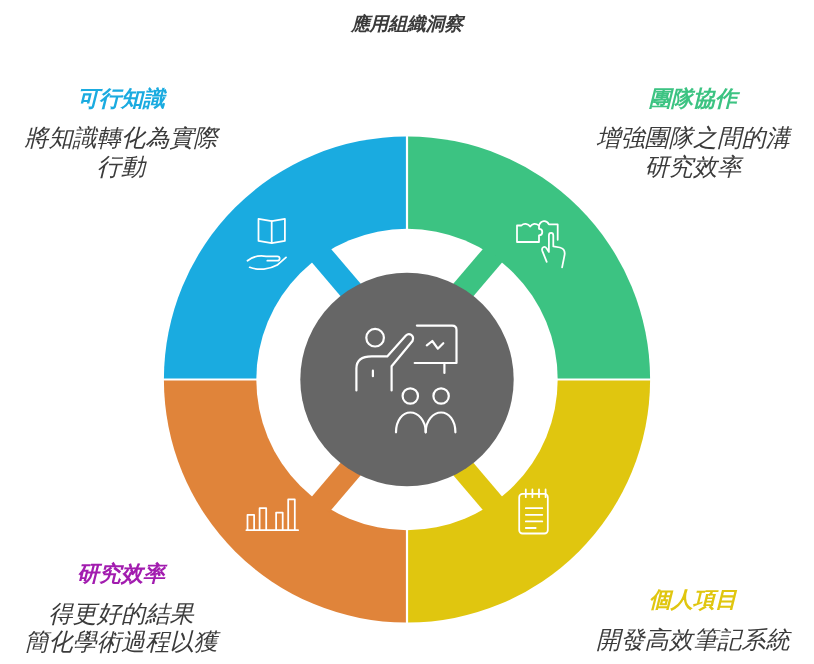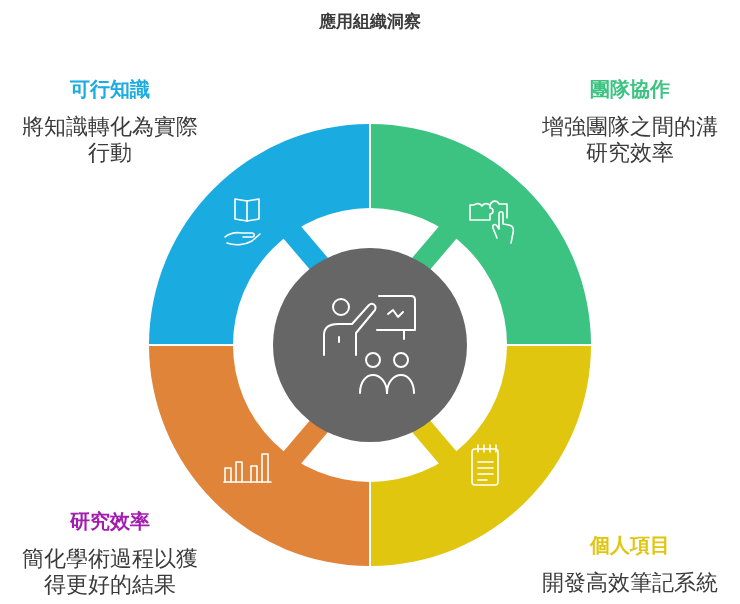--- a/index.html
+++ b/index.html
@@ -2,21 +2,21 @@
 <html><head>
   <meta charset="utf-8">
   <style>
     * { margin: 0; padding: 0; box-sizing: border-box; }
     html, body {
       width: 740px; height: 604px;
       background: #ffffff;
       overflow: hidden;
       font-family: "DejaVu Sans", "Liberation Sans", sans-serif;
     }
-    .stage { position: relative; width: 740px; height: 604px; }
+    .stage { position: relative; width: 740px; height: 604px; font-style: italic; }
     .title {
       position: absolute; left: 0; top: 10px; width: 740px;
       text-align: center; font-size: 17px; font-weight: bold; color: #3a3a3a;
     }
     .block { position: absolute; width: 220px; text-align: center; }
     .block .heading { font-size: 20px; font-weight: bold; margin-bottom: 11px; }
     .block .desc { font-size: 22px; color: #3b3b3b; line-height: 26px; }
     .b-tl { left: 0px; top: 76px; }
     .b-tr { left: 520px; top: 76px; }
     .b-bl { left: 0px; top: 508px; }
@@ -140,22 +140,22 @@
     <div class="heading" style="color:#3cc382">團隊協作</div>
     <div class="desc">
       <div>增強團隊之間的溝</div>
       <div>研究效率</div>
     </div>
   </div>
 
   <div class="block b-bl">
     <div class="heading" style="color:#a21caf">研究效率</div>
     <div class="desc">
+      <div>得更好的結果</div>
       <div>簡化學術過程以獲</div>
-      <div>得更好的結果</div>
     </div>
   </div>
 
   <div class="block b-br">
     <div class="heading" style="color:#e0c60f">個人項目</div>
     <div class="desc">
       <div>開發高效筆記系統</div>
     </div>
   </div>
 

